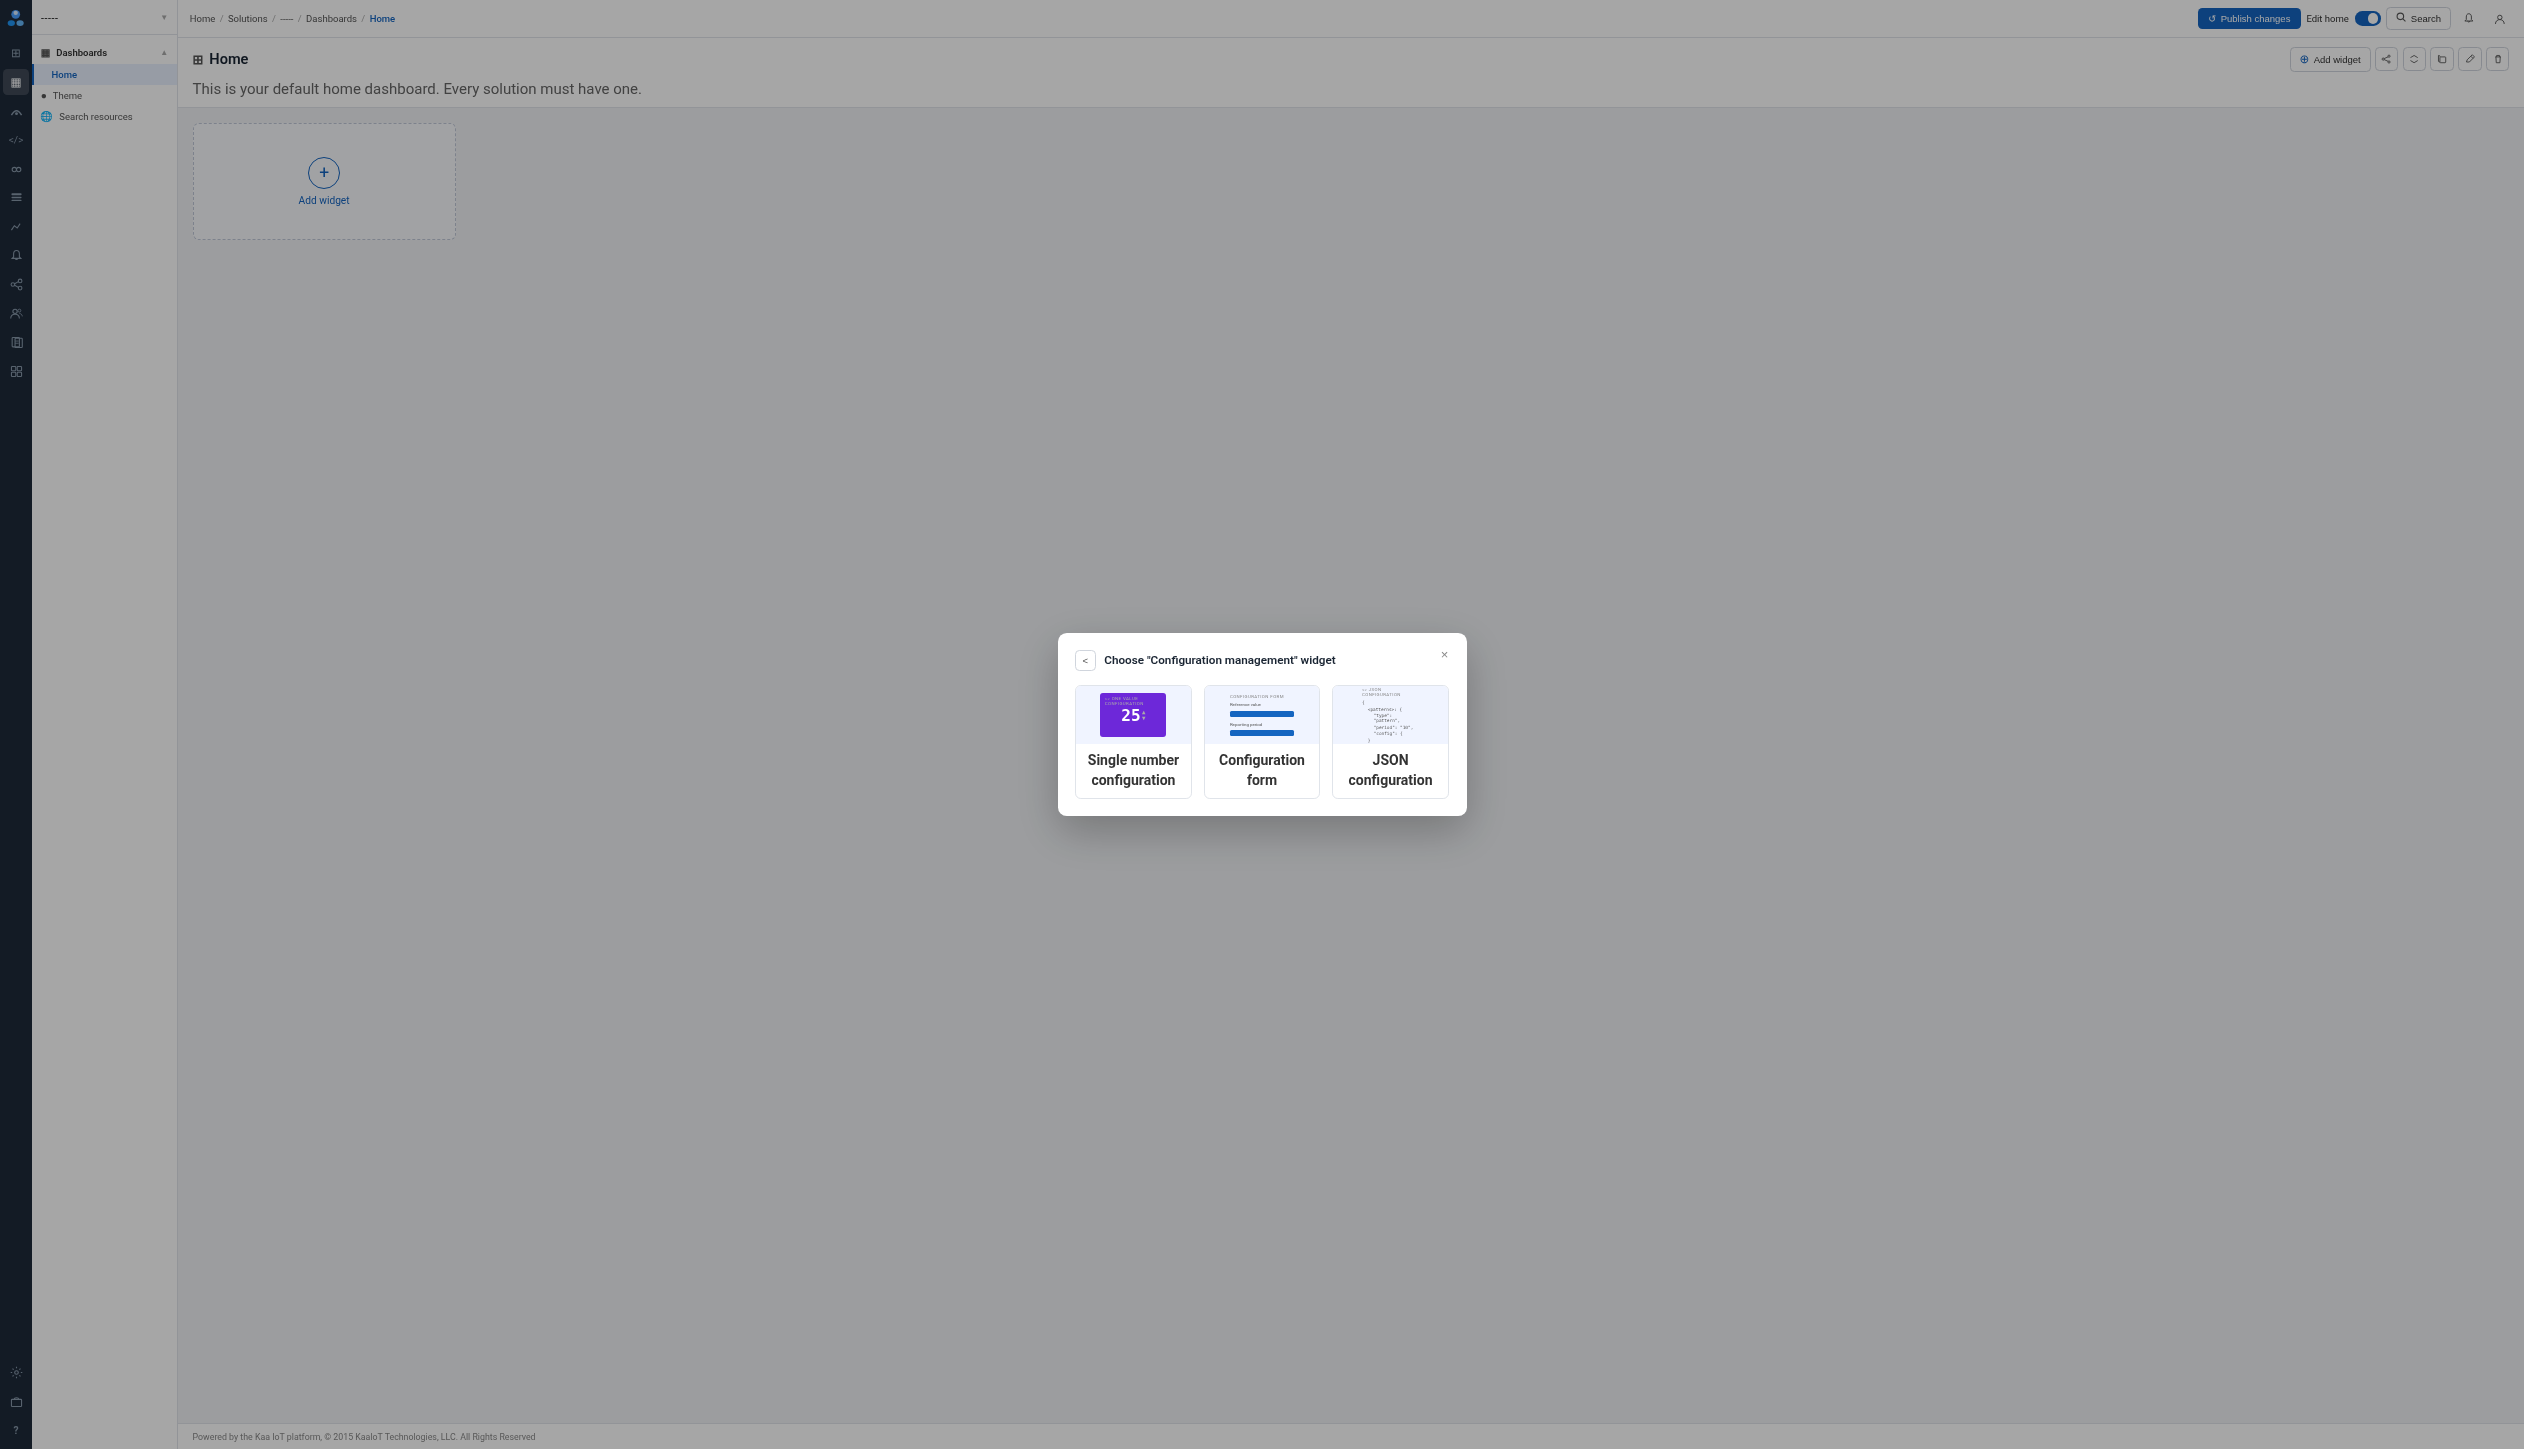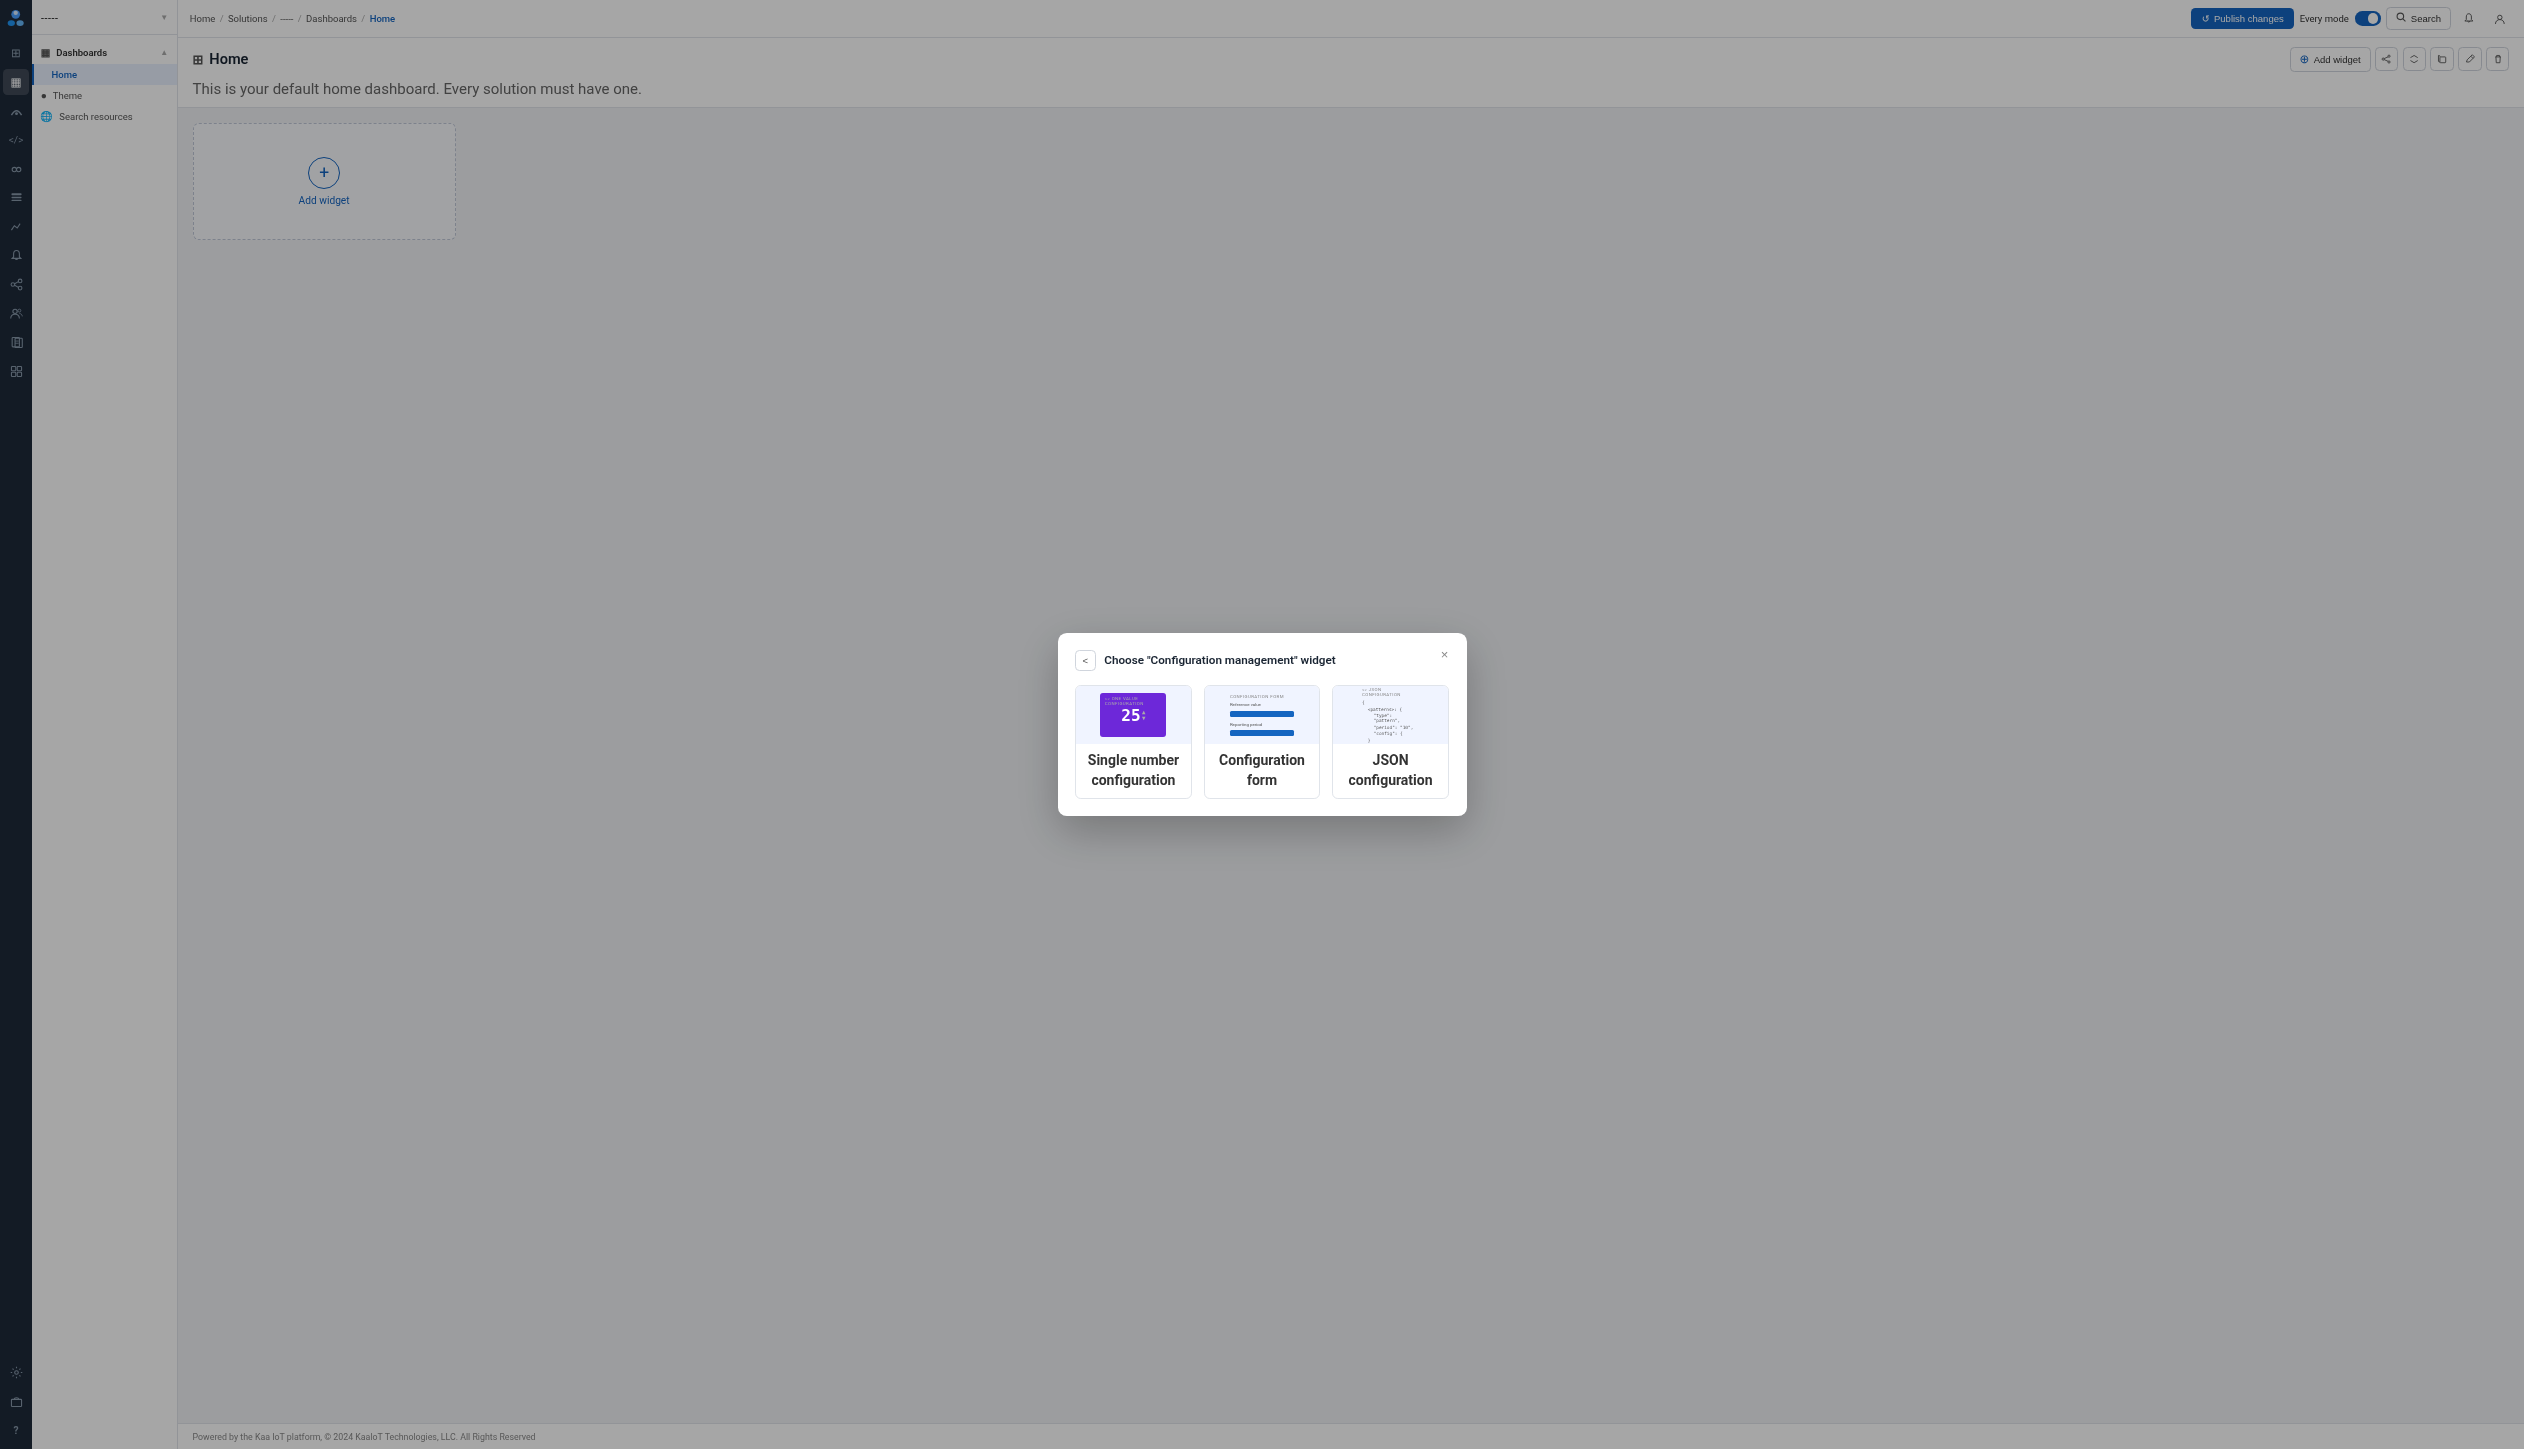--- a/index.html
+++ b/index.html
@@ -623,21 +623,21 @@
       <a>Dashboards</a>
       <span class="separator">/</span>
       <span class="current">Home</span>
     </div>
     <div class="topbar-actions">
       <button class="btn-publish">
         <span>↺</span>
         <span>Publish changes</span>
       </button>
       <div class="edit-mode-container">
-        <span>Every mode</span>
+        <span>Edit home</span>
         <div class="toggle-switch"></div>
       </div>
       <button class="btn-search">
         <span>
           <svg width="10.2" height="10.2" viewBox="0 0 14 14" fill="none">
             <circle cx="6" cy="6" r="4.5" stroke="#555" stroke-width="1.5"></circle>
             <line x1="9.5" y1="9.5" x2="13" y2="13" stroke="#555" stroke-width="1.5"></line>
           </svg>
         </span>
         <span>Search</span>
@@ -712,21 +712,21 @@
     <div class="main-content">
       <div class="dashboard-canvas">
         <div class="add-widget-circle">
           <span>+</span>
         </div>
         <div class="add-widget-label">Add widget</div>
       </div>
     </div>
 
     <div class="footer">
-      <span>Powered by the Kaa IoT platform, © 2024 KaalоT Technologies, LLC. All Rights Reserved</span>
+      <span>Powered by the Kaa IoT platform, © 2015 KaalоT Technologies, LLC. All Rights Reserved</span>
     </div>
   </div>
 </div>
 
 <div class="overlay">
   <div class="modal">
     <div class="modal-header">
       <button class="modal-back-btn">
         <span>&lt;</span>
       </button>

